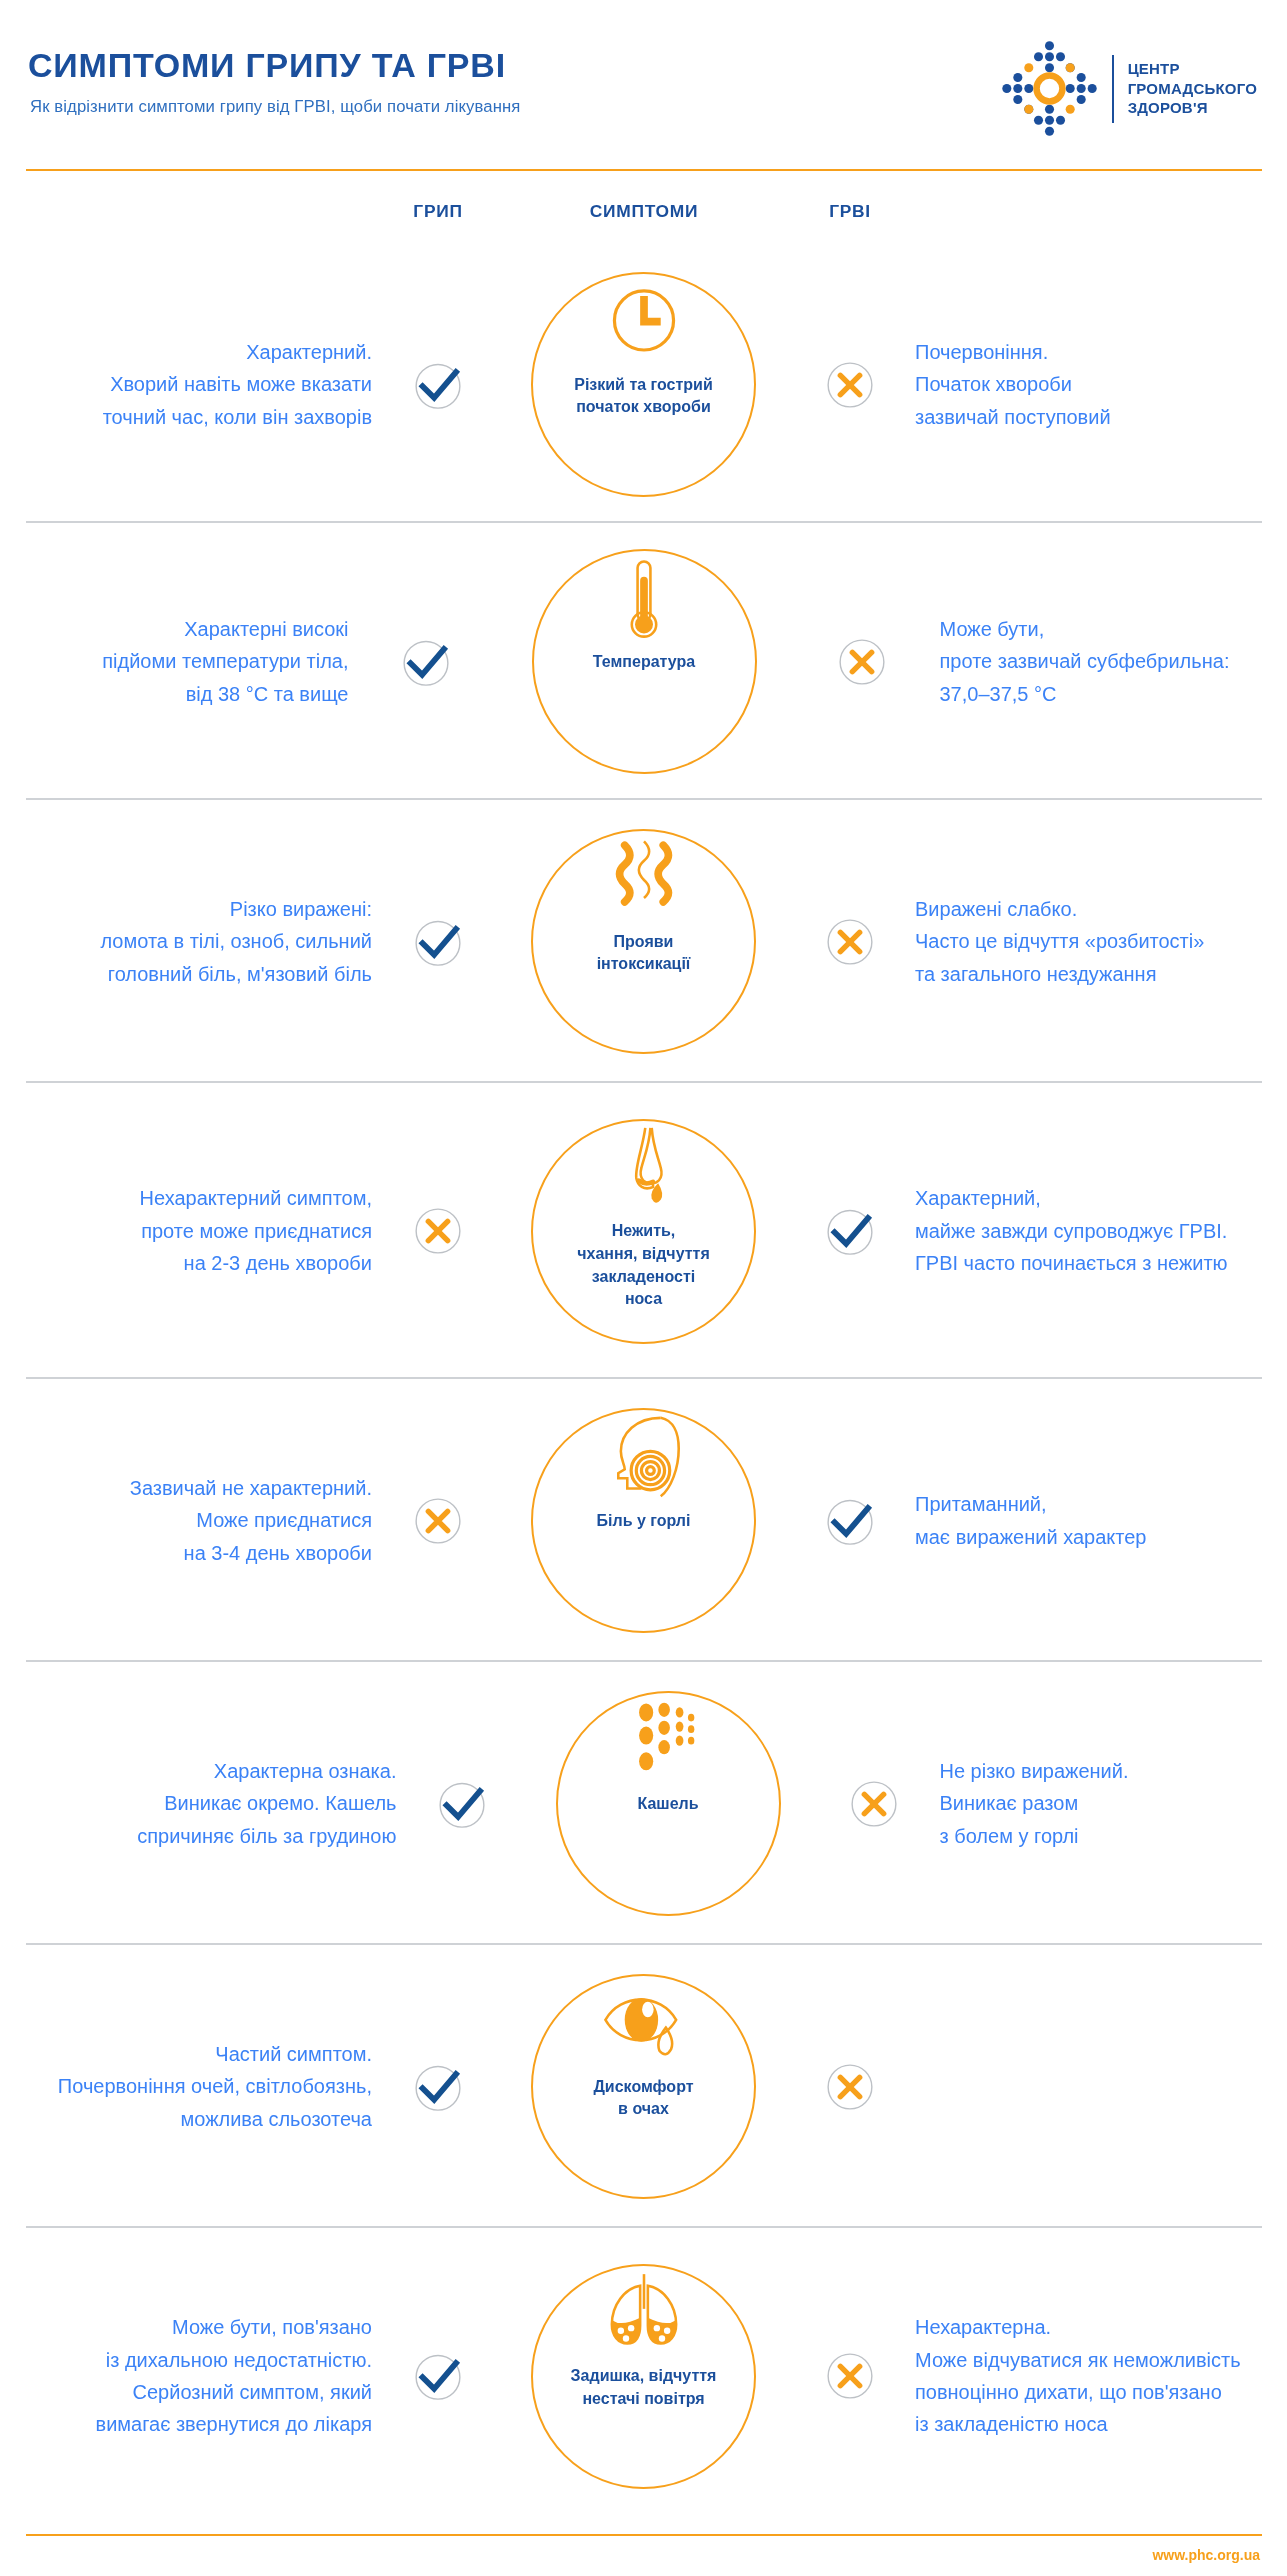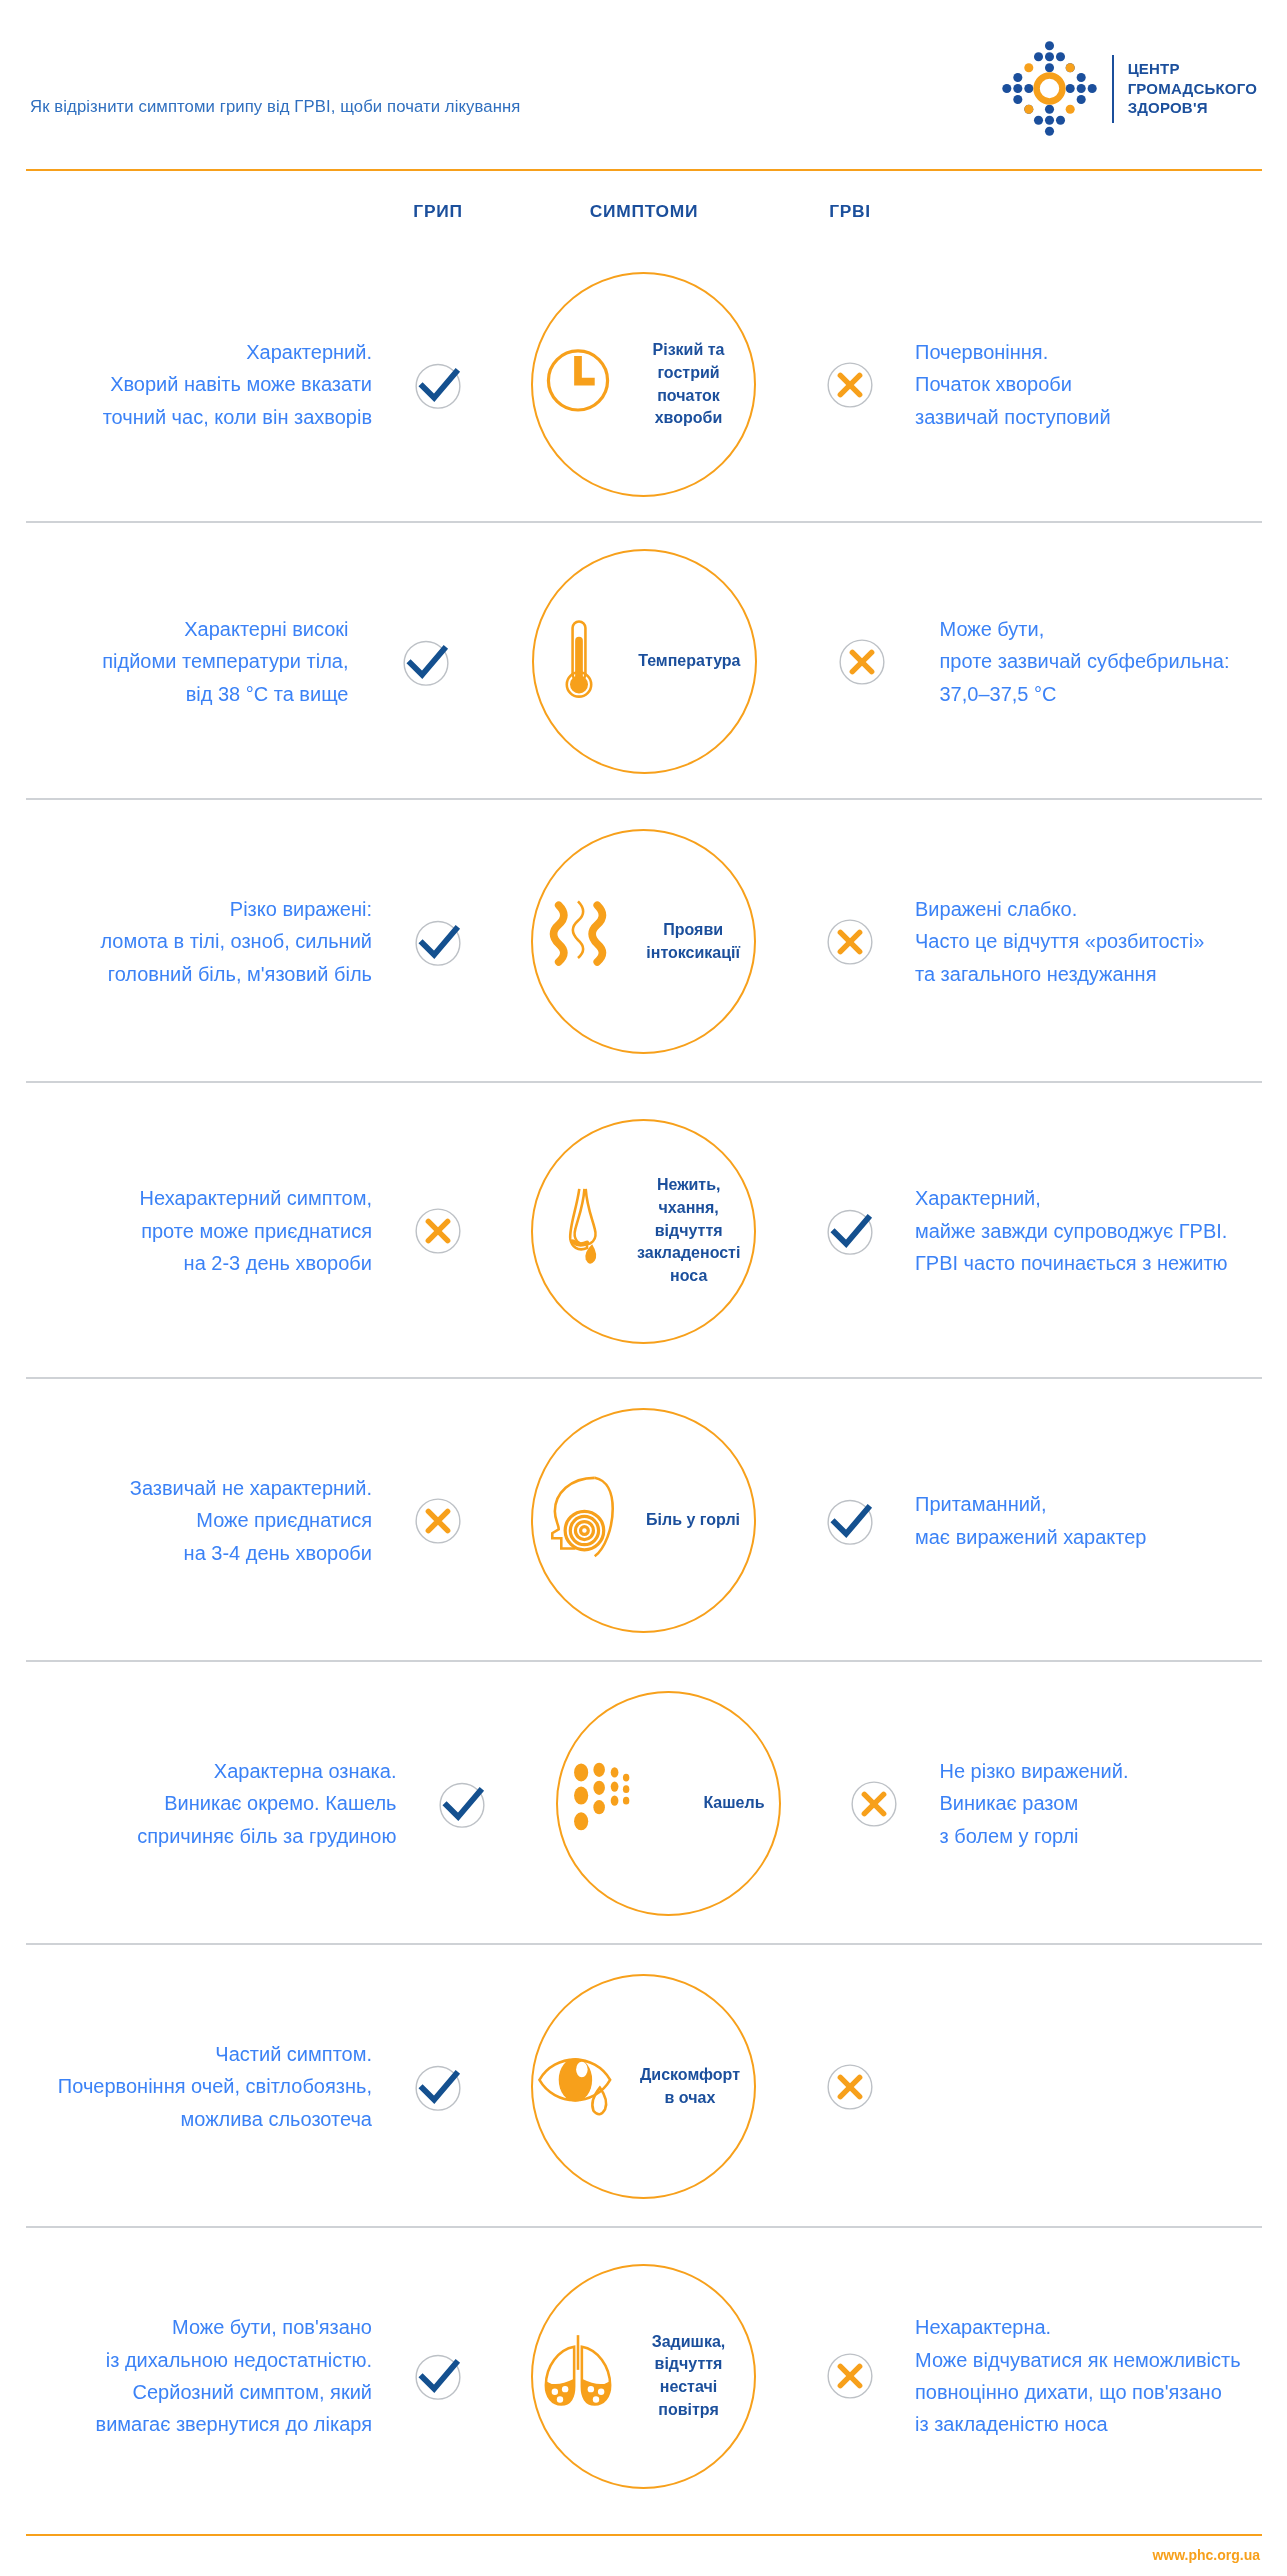--- a/index.html
+++ b/index.html
@@ -125,23 +125,23 @@
     justify-content: center;
     align-items: center;
   }
   .bubble {
     width: 225px;
     height: 225px;
     border: 2.6px solid #f7a01b;
     border-radius: 50%;
     position: relative;
     display: flex;
-    flex-direction: row;
+    flex-direction: column;
     align-items: center;
-    justify-content: space-between;
+    justify-content: flex-start;
   }
   .bubble .icon-slot {
     height: 97px;
     display: flex;
     align-items: center;
     justify-content: center;
     margin-bottom: 2.6px;
   }
   .bubble .blabel {
     font-size: 16px;
@@ -167,20 +167,21 @@
     bottom: 13px;
     font-size: 14px;
     font-weight: bold;
     color: #f7a01b;
   }
 </style>
 </head>
 <body>
 
 <div class="header">
+  <div class="title">СИМПТОМИ ГРИПУ ТА ГРВІ</div>
   <div class="subtitle">Як відрізнити симптоми грипу від ГРВІ, щоби почати лікування</div>
 
   <div class="logo-wrap">
     <svg class="logo-mark" viewBox="0 0 150 150">
       <g fill="#1b4f9c">
         <circle cx="75" cy="9" r="7"></circle>
         <circle cx="75" cy="141" r="7"></circle>
         <circle cx="9" cy="75" r="7"></circle>
         <circle cx="141" cy="75" r="7"></circle>
         <circle cx="58" cy="26" r="7"></circle>

